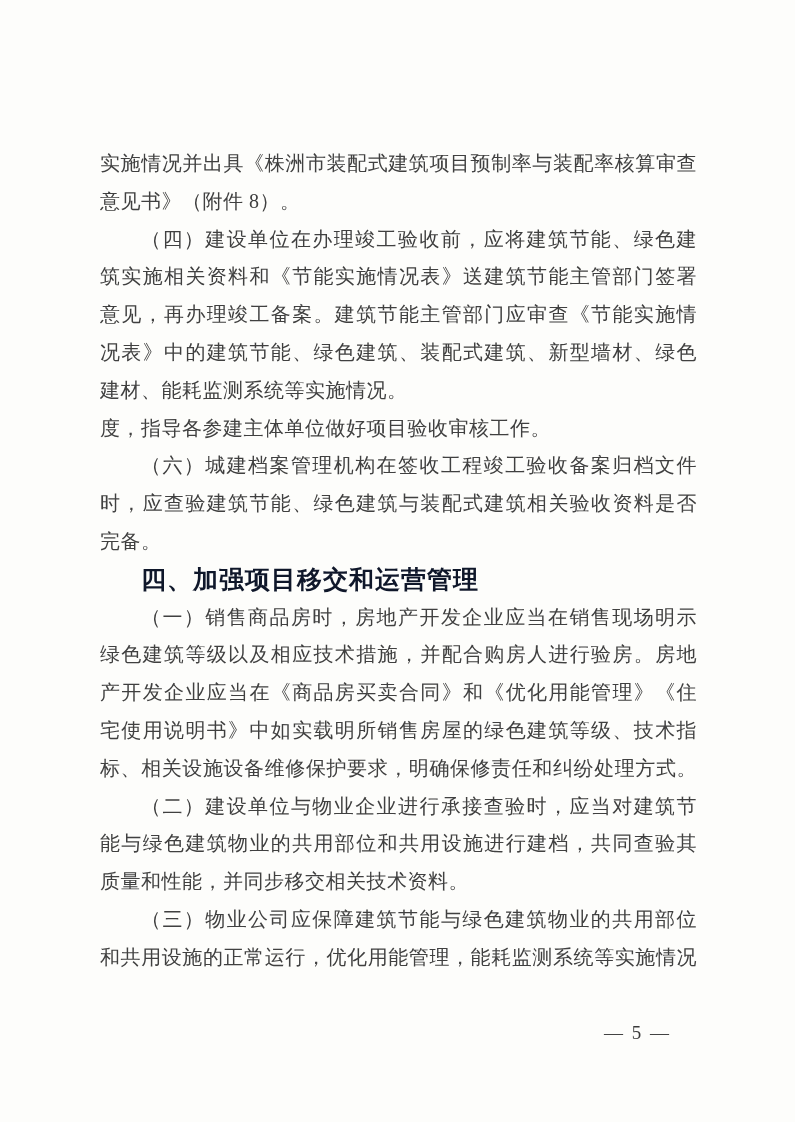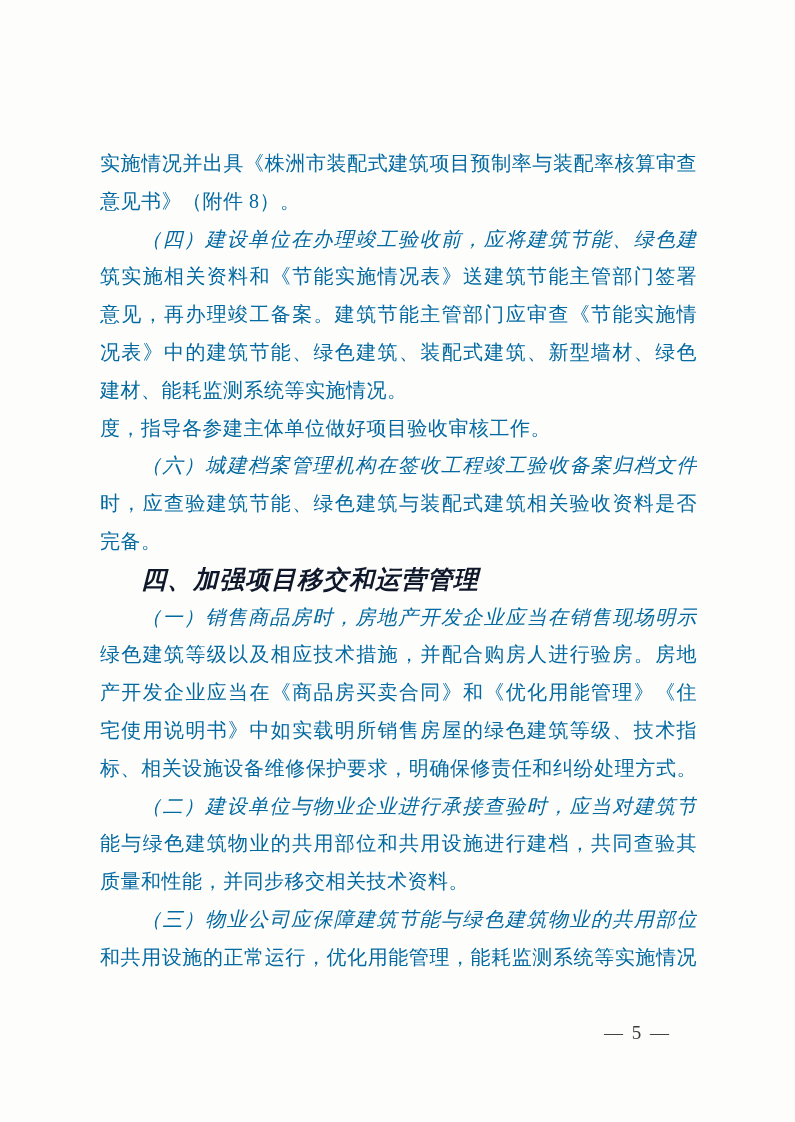--- a/index.html
+++ b/index.html
@@ -18,34 +18,33 @@
   .content {
     position: absolute;
     left: 100px;
     top: 145px;
     width: 597px;
   }
   .line {
     font-size: 20px;
     line-height: 37.8px;
     height: 37.8px;
-    color: #0369a1;
+    color: #404040;
     text-align: left;
     letter-spacing: 0.5px;
     overflow: hidden;
   }
   
   .fill {
     text-align: justify;
     text-align-last: justify;
     -moz-text-align-last: justify;
   }
   .indent {
     text-indent: 41px;
-    font-style: italic;
   }
   .heading {
     font-family: "Liberation Sans", sans-serif;
     font-weight: bold;
     font-size: 25px;
     color: #0f172a;
     letter-spacing: 1px;
   }
   .page-number {
     position: absolute;

